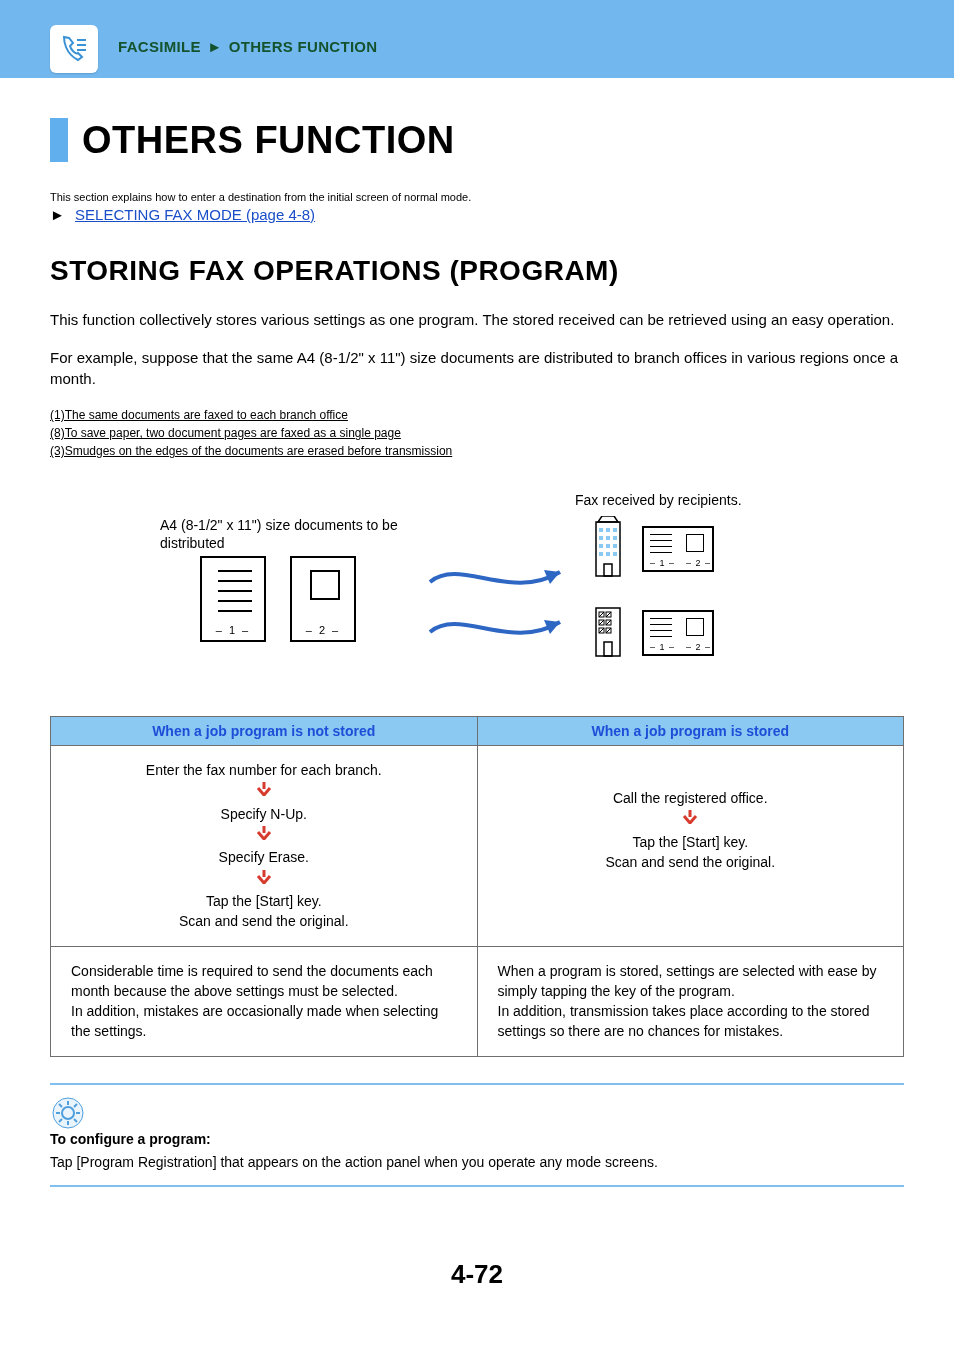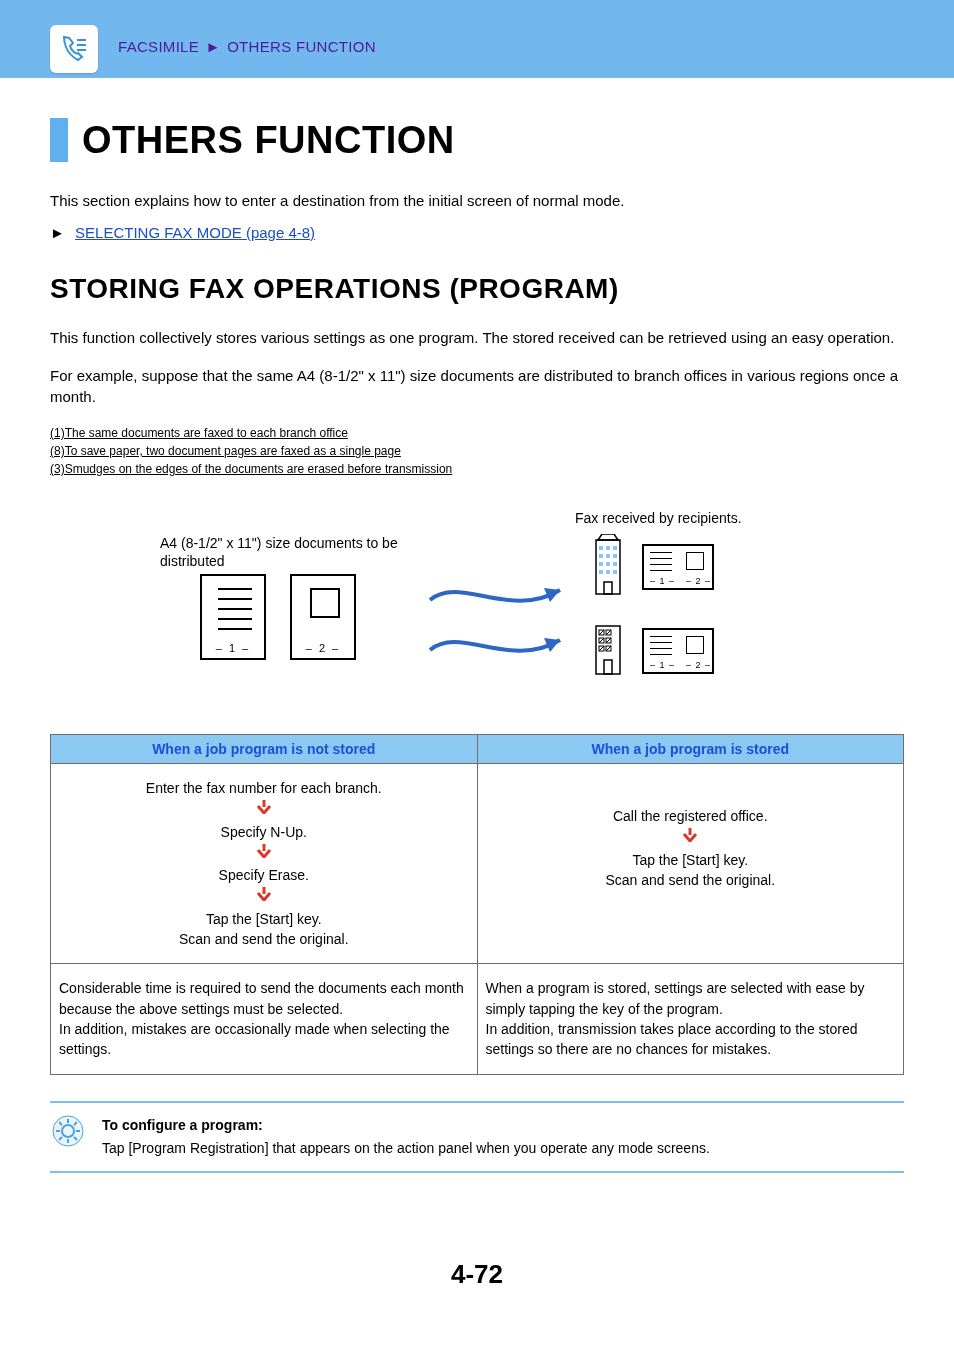--- a/index.html
+++ b/index.html
@@ -28,22 +28,22 @@
     display: flex;
     align-items: center;
     justify-content: center;
     box-shadow: 0 1px 2px rgba(0,0,0,0.15);
   }
   .header-icon-phone {
     width: 32px;
     height: 32px;
   }
   .breadcrumb {
-    color: #4c1d95;
-    font-weight: normal;
+    color: #14532d;
+    font-weight: bold;
     font-size: 15px;
     margin-left: 20px;
     letter-spacing: 0.3px;
     margin-top: 13px;
   }
   .breadcrumb .arrow { margin: 0 2px; }
   .content {
     padding: 40px 50px 0 50px;
   }
   .h1-block {
@@ -56,23 +56,23 @@
     height: 44px;
     background: #62afee;
     margin-right: 14px;
   }
   h1 {
     font-size: 38px;
     font-weight: bold;
     letter-spacing: 0.5px;
   }
   .intro {
-    font-size: 15px;
+    font-size: 11px;
     line-height: 1.45;
-    margin-bottom: 12px;
+    margin-bottom: 0;
   }
   .link-row {
     font-size: 15px;
     margin-bottom: 32px;
   }
   .link-row .tri { color:#000; margin-right:6px;}
   .link-row a { color: #1a4ec9; text-decoration: underline; }
   h2 {
     font-size: 28px;
     font-weight: bold;
@@ -139,36 +139,37 @@
     background: #8bc9f2;
     color: #1d4ed8;
     font-weight: bold;
     border: 1px solid #6f6f6f;
     padding: 6px 4px;
     height: 26px;
     width: 50%;
   }
   table.compare td {
     border: 1px solid #6f6f6f;
-    padding: 14px 8px;
+    padding: 14px 20px;
     vertical-align: top;
     line-height: 1.45;
   }
   .flow-cell { text-align: center; }
   .flow-step { display:block; }
   .flow-arrow {
     display:inline-block;
     margin: 2px 0;
   }
   .note-box {
     border-top: 2px solid #7fbff0;
     border-bottom: 2px solid #7fbff0;
     padding: 12px 0 12px 0;
     display: flex;
     align-items: flex-start;
+    flex-direction: column;
   }
   .note-icon {
     width: 32px; height: 32px;
     margin-left: 2px;
     margin-right: 18px;
     flex-shrink:0;
   }
   .note-text { font-size: 14px; line-height:1.5; }
   .note-text .nt-title { font-weight: bold; display:block; margin-bottom:2px;}
   .page-num {

